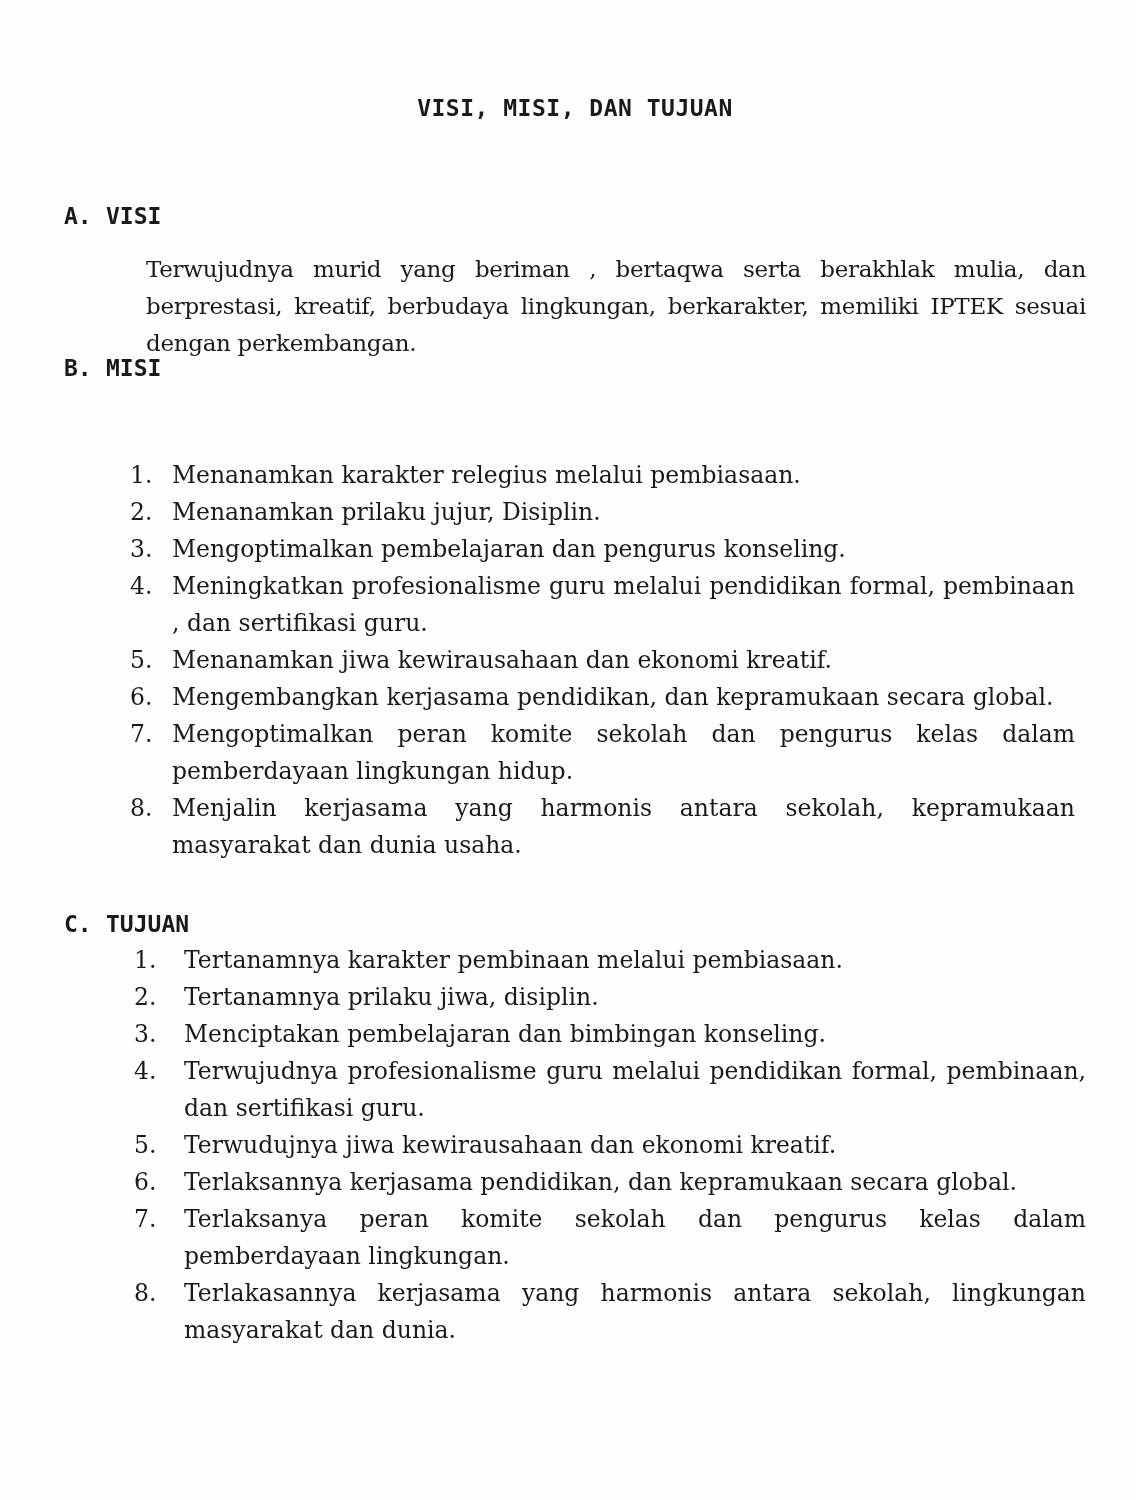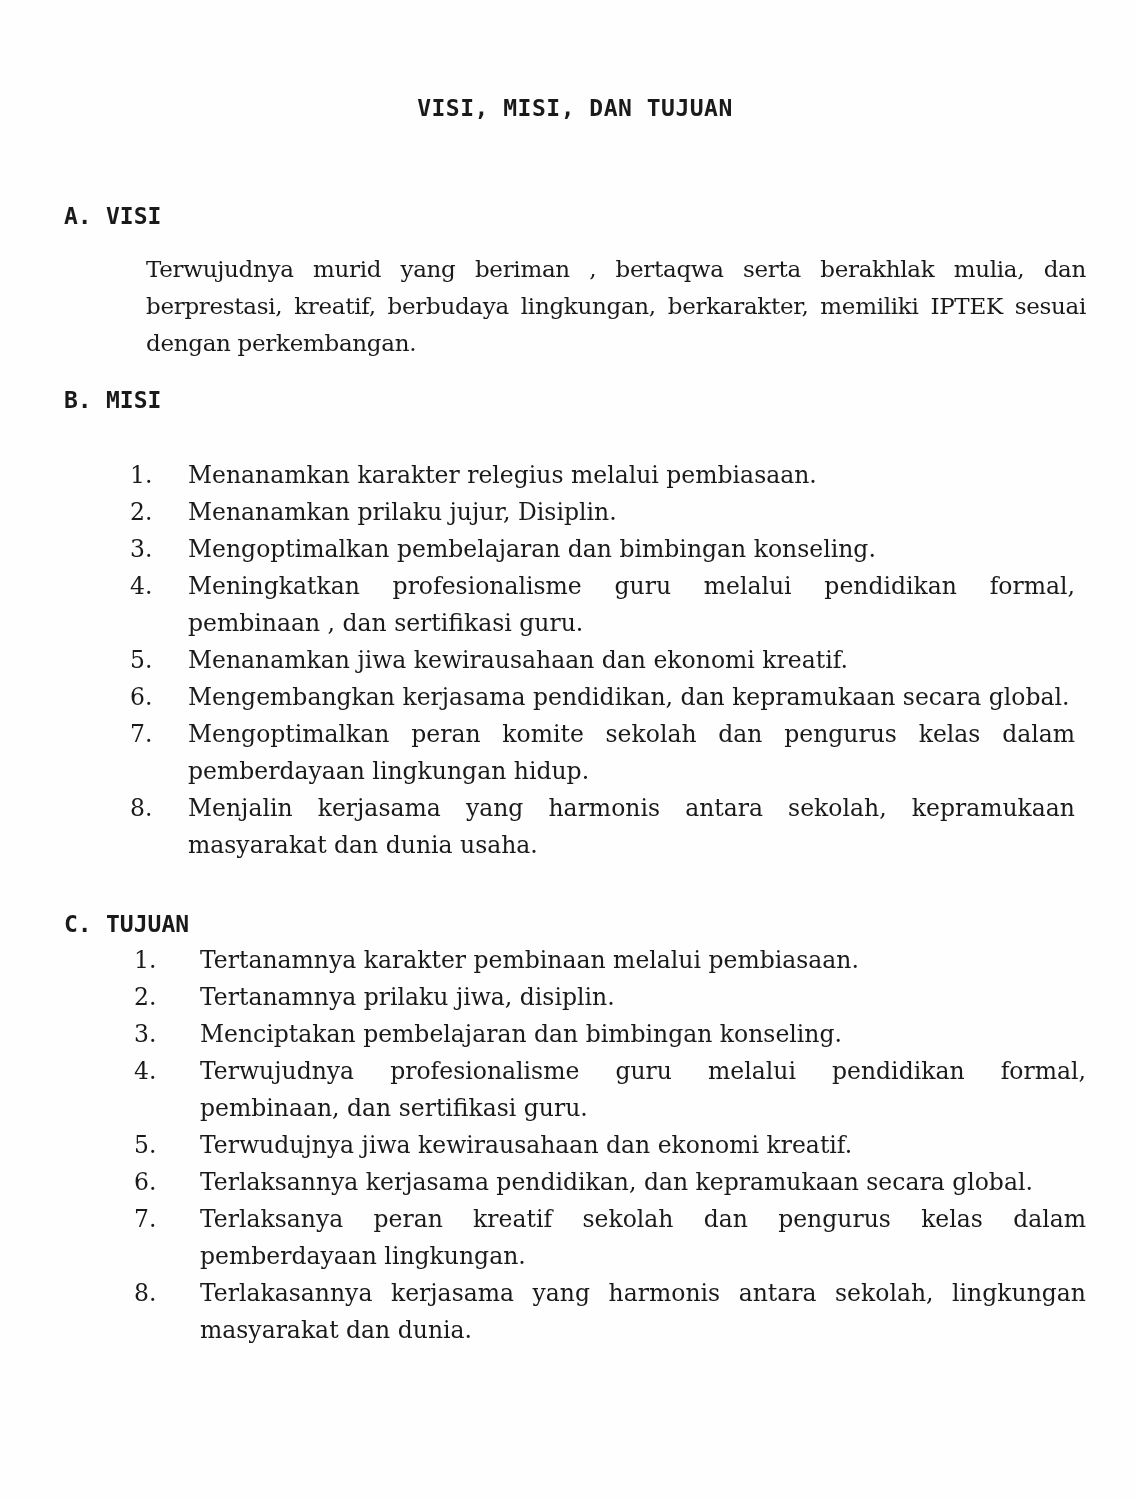--- a/index.html
+++ b/index.html
@@ -75,53 +75,52 @@
   }
   .olist .num {
     flex: 0 0 42px;
     width: 42px;
   }
   .tujuan-list .num { flex: 0 0 50px; width: 50px; }
   .olist .txt {
     flex: 1 1 auto;
     text-align: justify;
     text-align-last: left;
-    margin-left: 16px;
   }
 </style>
 </head>
 <body>
 
 <div class="page">
 
   <div class="title-block">
     <p class="title-line">VISI, MISI, DAN TUJUAN</p>
   </div>
 
   <h2 class="section-heading" style="top:200px;">
     <span class="letter">A.</span><span>VISI</span>
   </h2>
   <p class="para visi-para">Terwujudnya murid yang  beriman , bertaqwa serta berakhlak mulia, dan berprestasi, kreatif, berbudaya lingkungan, berkarakter, memiliki IPTEK sesuai dengan perkembangan.</p>
 
-  <h2 class="section-heading" style="top:352px;margin-top:32px;">
+  <h2 class="section-heading" style="top:352px;">
     <span class="letter">B.</span><span>MISI</span>
   </h2>
 
   <ol class="olist misi-list">
     <li class="item">
         <span class="num">1.</span>
         <span class="txt">Menanamkan karakter relegius melalui pembiasaan.</span>
       </li>
     <li class="item">
         <span class="num">2.</span>
         <span class="txt">Menanamkan prilaku jujur, Disiplin.</span>
       </li>
     <li class="item">
         <span class="num">3.</span>
-        <span class="txt">Mengoptimalkan pembelajaran dan bimbingan konseling.</span>
+        <span class="txt">Mengoptimalkan pembelajaran dan pengurus konseling.</span>
       </li>
     <li class="item">
         <span class="num">4.</span>
         <span class="txt">Meningkatkan profesionalisme guru melalui pendidikan formal, pembinaan , dan sertifikasi guru.</span>
       </li>
     <li class="item">
         <span class="num">5.</span>
         <span class="txt">Menanamkan jiwa kewirausahaan dan ekonomi kreatif.</span>
       </li>
     <li class="item">
@@ -162,21 +161,21 @@
     <li class="item">
         <span class="num">5.</span>
         <span class="txt">Terwudujnya jiwa kewirausahaan dan ekonomi kreatif.</span>
       </li>
     <li class="item">
         <span class="num">6.</span>
         <span class="txt">Terlaksannya kerjasama pendidikan, dan kepramukaan secara global.</span>
       </li>
     <li class="item">
         <span class="num">7.</span>
-        <span class="txt">Terlaksanya peran kreatif sekolah dan pengurus kelas dalam pemberdayaan lingkungan.</span>
+        <span class="txt">Terlaksanya peran komite sekolah dan pengurus kelas dalam pemberdayaan lingkungan.</span>
       </li>
     <li class="item">
         <span class="num">8.</span>
         <span class="txt">Terlakasannya kerjasama yang harmonis antara sekolah, lingkungan masyarakat dan dunia.</span>
       </li>
   </ol>
 
 </div>
 
 </body></html>

